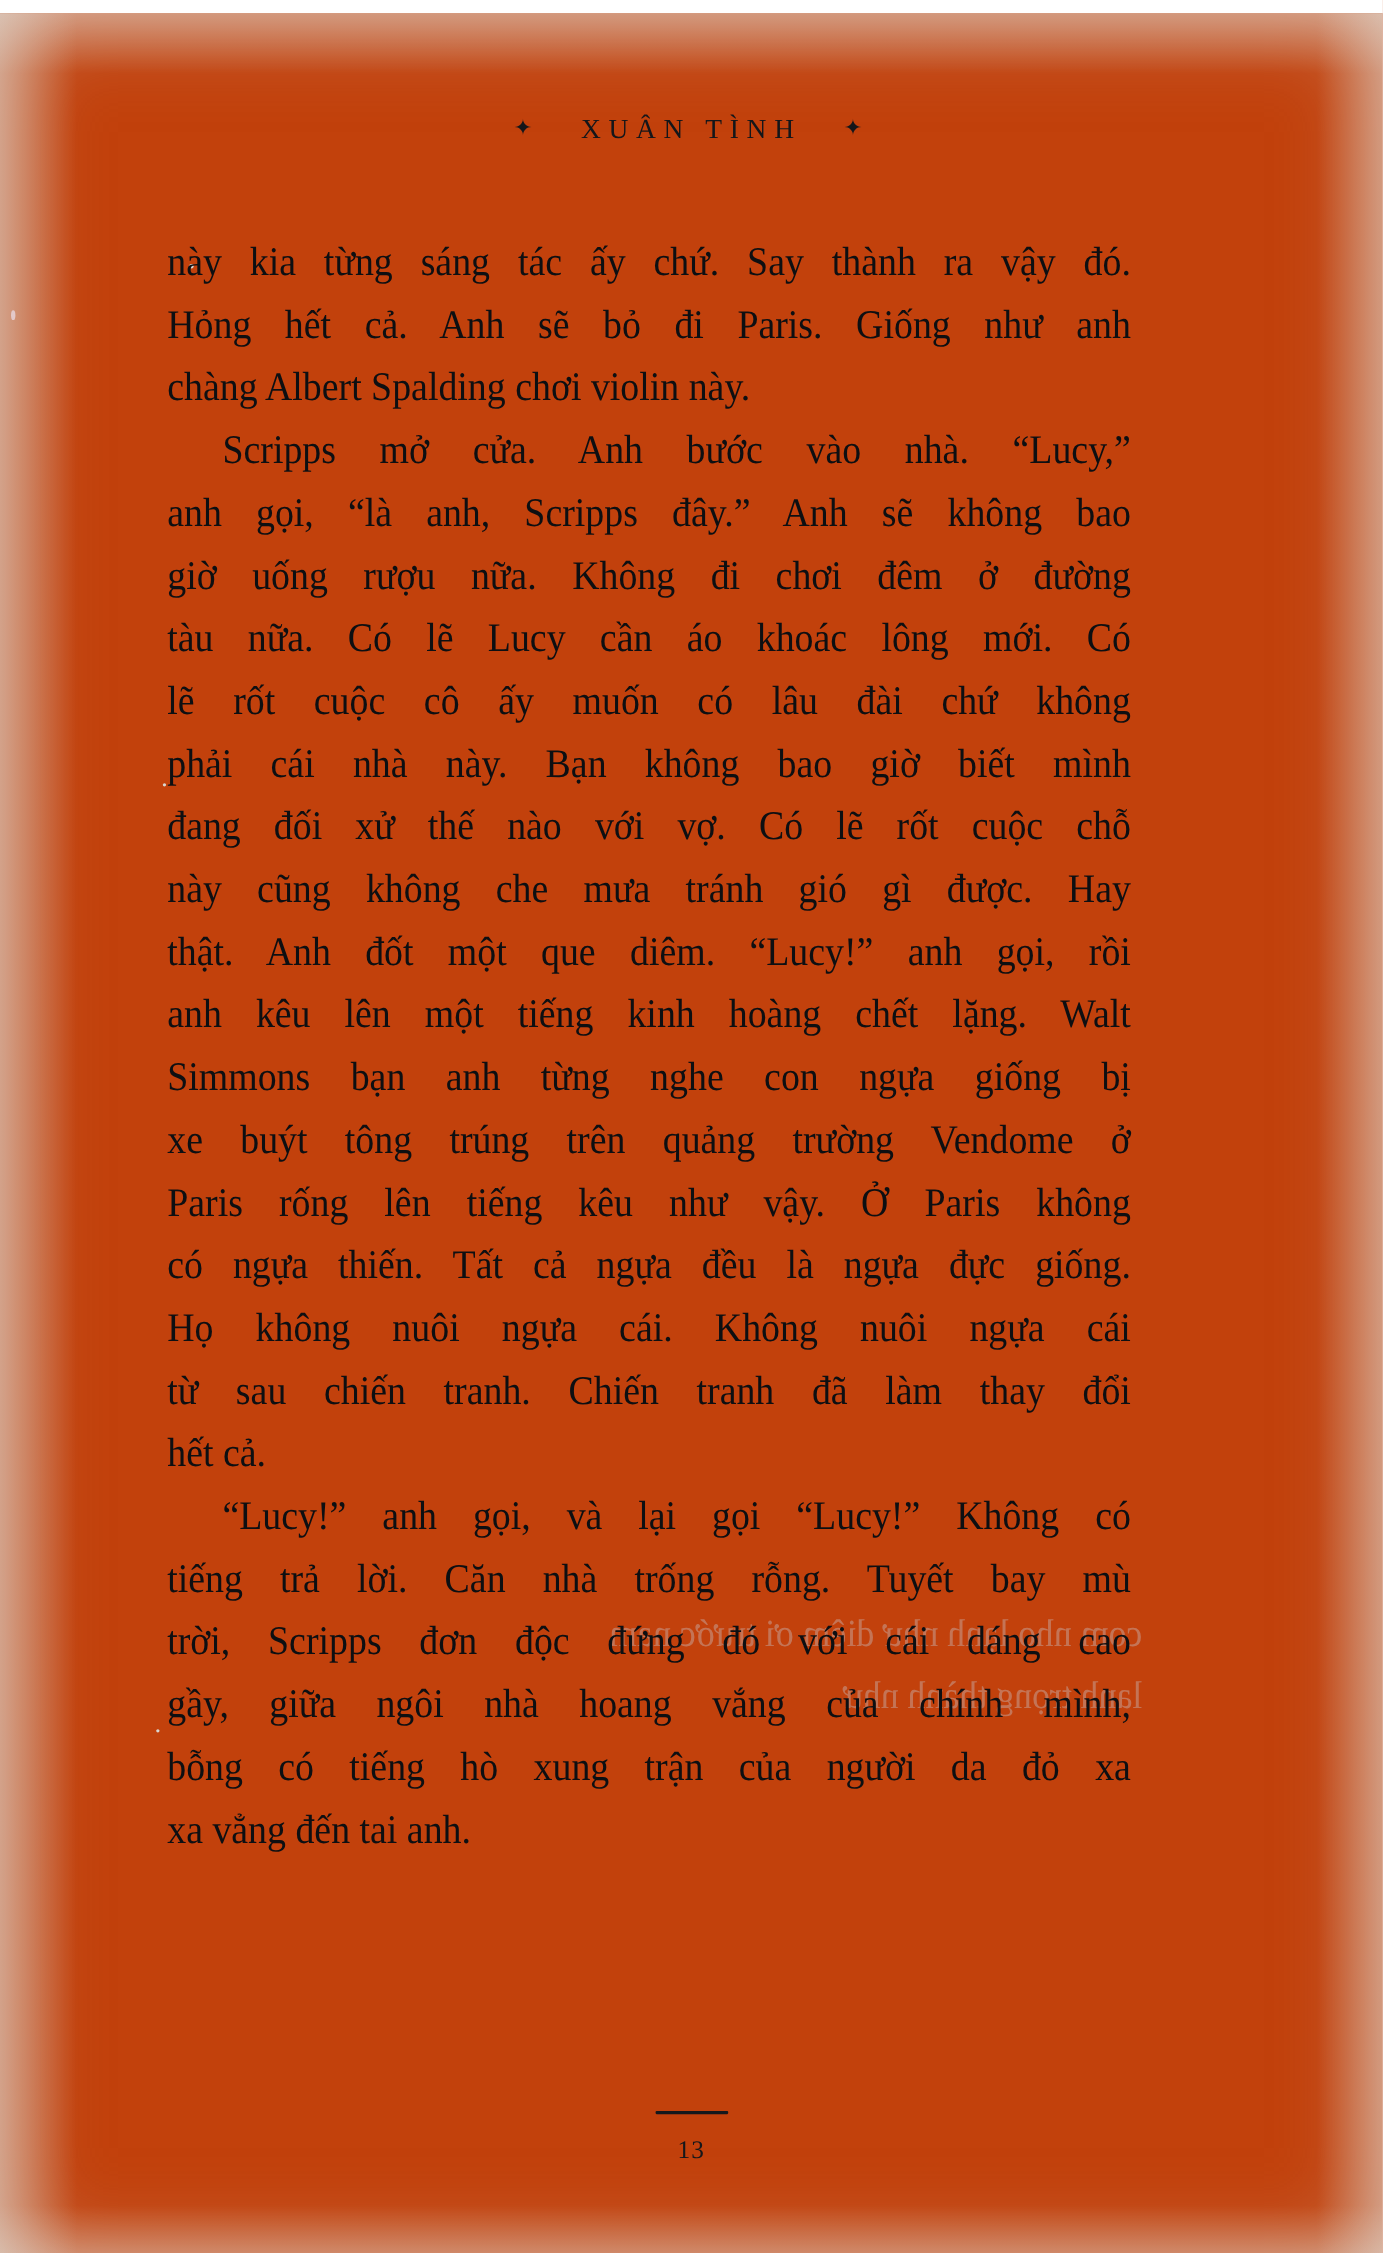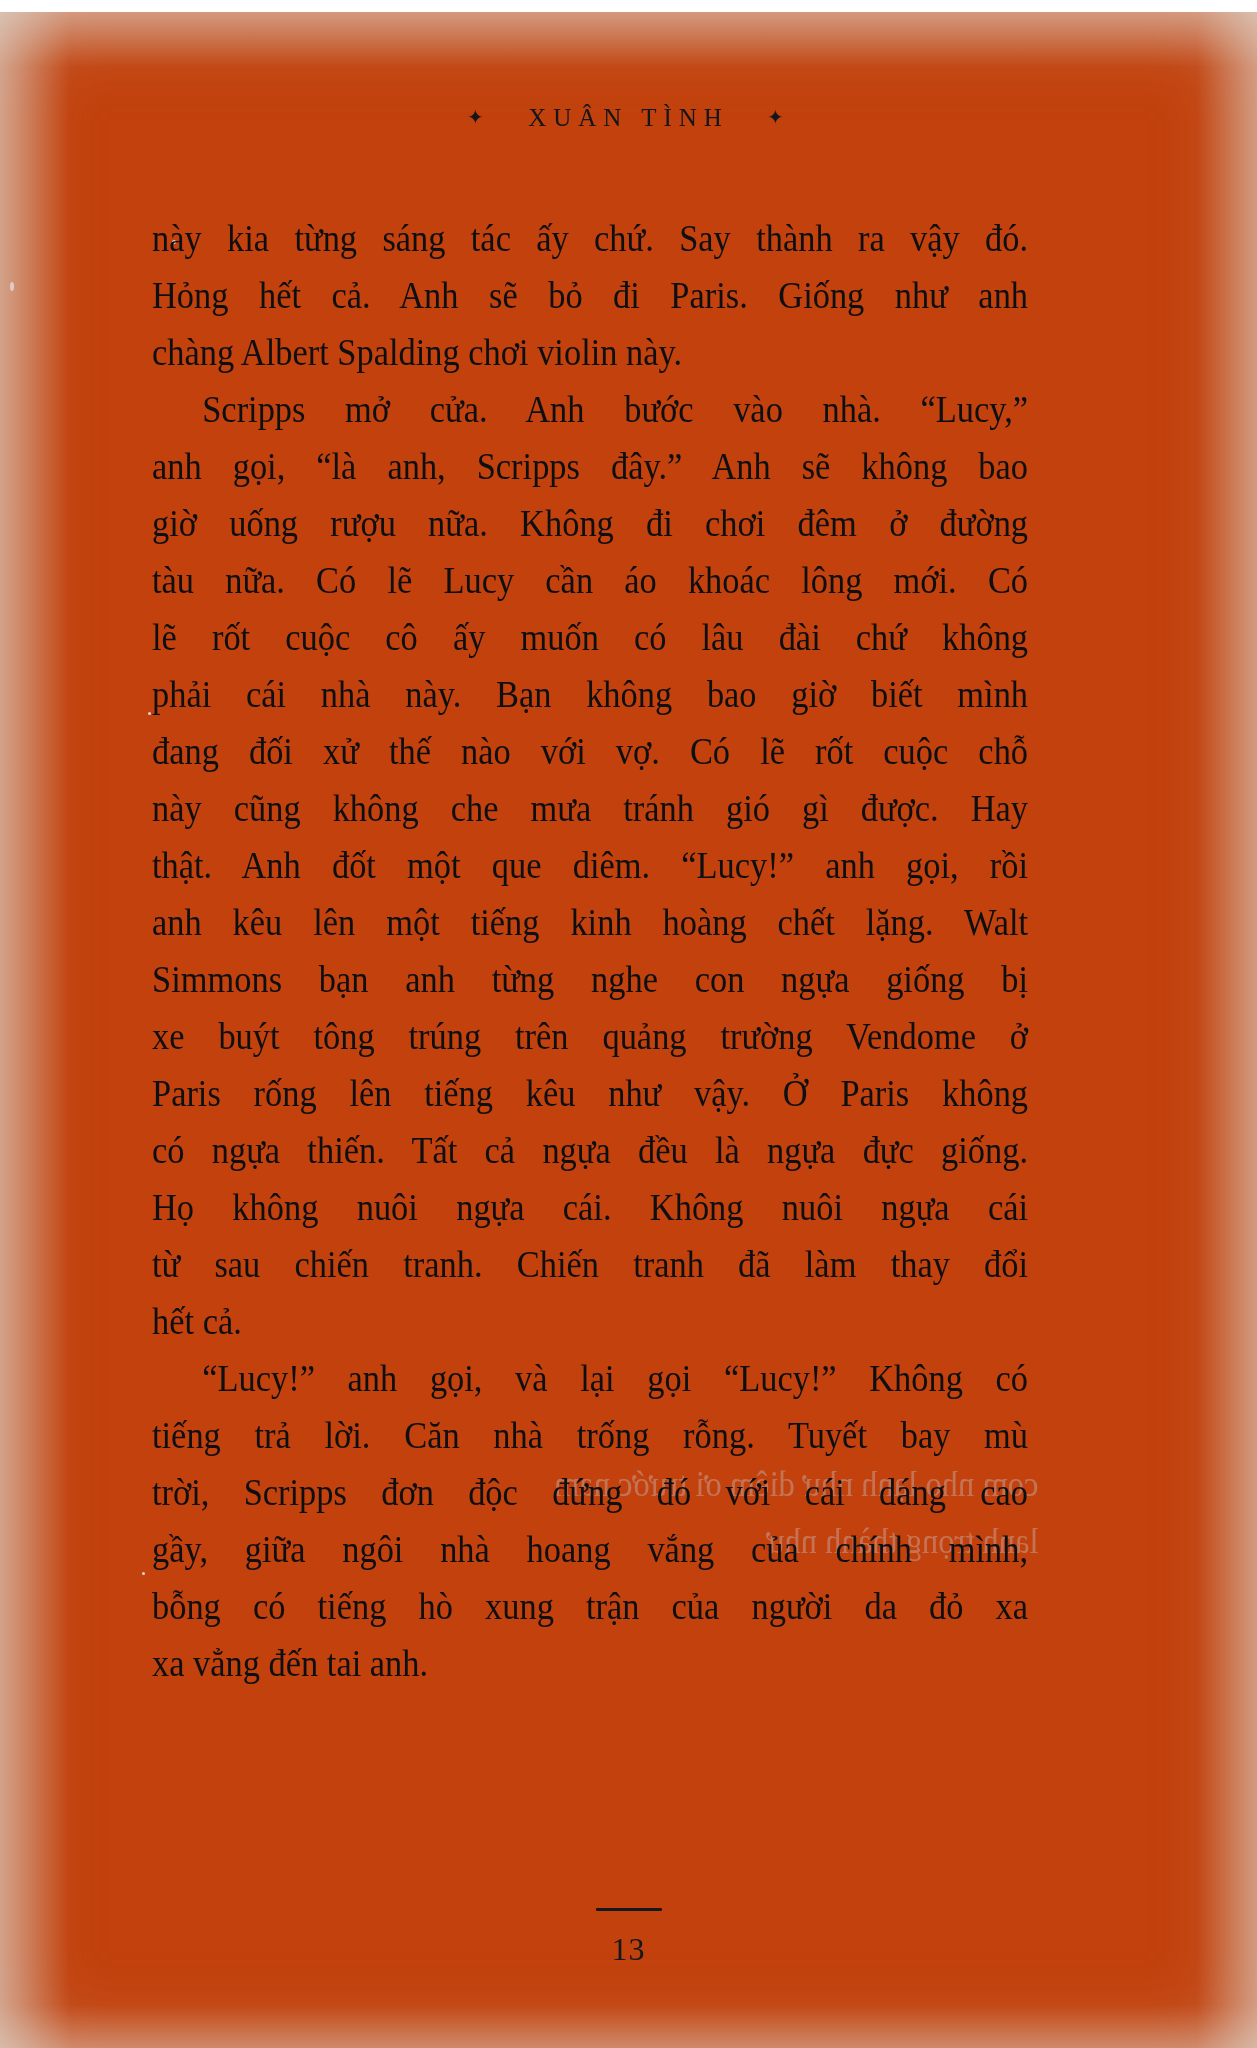--- a/index.html
+++ b/index.html
@@ -122,21 +122,21 @@
   }
   .footer-rule {
     width: 66px;
     height: 3px;
     background: #15181c;
     margin: 0 auto 20px auto;
     border-radius: 1px;
   }
   .page-number {
     font-family: "Liberation Serif", "DejaVu Serif", serif;
-    font-size: 32px;
+    font-size: 23px;
     color: #14171b;
     letter-spacing: 1px;
   }
 
   
   .speck {
     position: absolute;
     background: #d8d6d2;
     border-radius: 50%;
     pointer-events: none;

